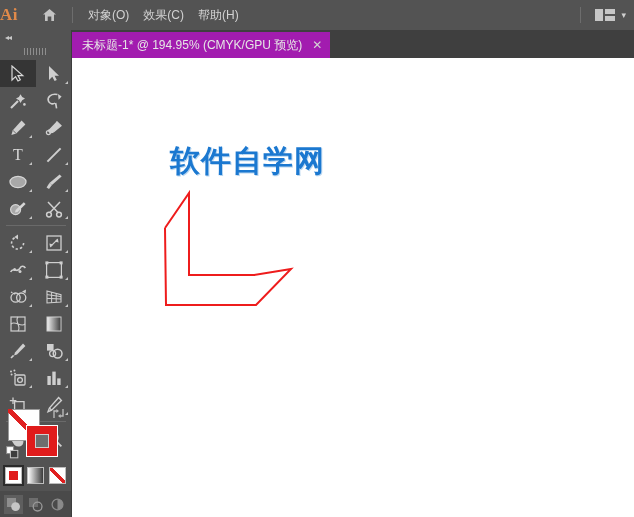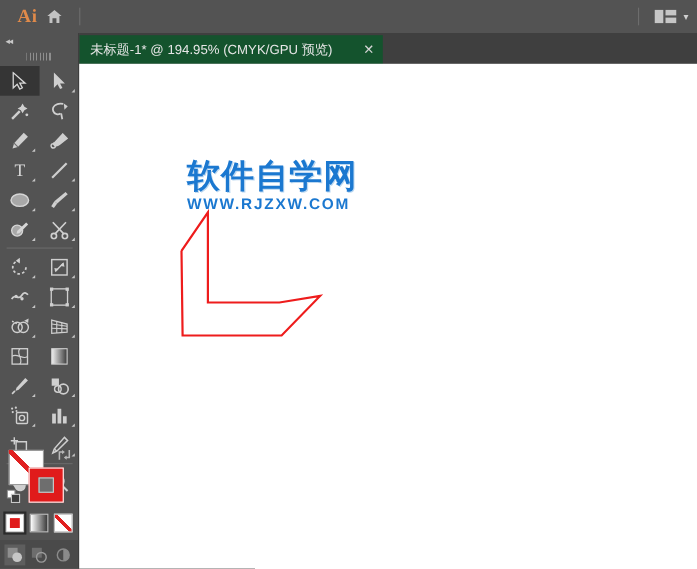--- a/index.html
+++ b/index.html
@@ -12,21 +12,21 @@
   #app { position: relative; width: 634px; height: 517px; }
 
   
   #menubar {
     position: absolute; left: 0; top: 0;
     width: 634px; height: 30px;
     background: #535353;
     display: flex; align-items: center;
   }
   #ai-logo {
-    width: 34px; text-align: right;
+    width: 34px; text-align: left;
     color: #e08a4a; font-size: 17px; font-weight: bold;
     letter-spacing: .5px; font-family: "Liberation Serif", serif;
   }
   #home-btn {
     width: 30px; height: 30px;
     display: flex; align-items: center; justify-content: center;
   }
   .vsep { width: 1px; height: 16px; background: #6d6d6d; margin: 0 8px; }
   .menu-item {
     color: #d2d2d2; font-size: 12px;
@@ -39,23 +39,23 @@
   #ws-chevron { color: #cfcfcf; font-size: 9px; }
 
   
   #tabbar {
     position: absolute; left: 72px; top: 30px;
     width: 562px; height: 28px;
     background: #3f3f3f;
   }
   #doc-tab {
     position: absolute; left: 0; top: 2px;
-    height: 26px; background: #14532d;
+    height: 26px; background: #a21caf;
     display: flex; align-items: center;
-    padding: 0 8px 0 10px; gap: 28px;
+    padding: 0 8px 0 10px; gap: 10px;
   }
   #doc-tab-title { color: #e6e6e6; font-size: 12px; white-space: nowrap; }
   #doc-tab-close { color: #d5d5d5; font-size: 12px; font-weight: bold; }
 
   
   #toolpanel {
     position: absolute; left: 0; top: 30px;
     width: 72px; height: 487px;
     background: #535353;
     border-right: 1px solid #3c3c3c;
@@ -184,20 +184,23 @@
 
   <div id="menubar">
     <div id="ai-logo">Ai</div>
     <div id="home-btn">
       <svg width="15" height="14" viewBox="0 0 15 14">
         <path d="M7.5 1 L14 6.6 L12 6.6 L12 13 L9.3 13 L9.3 8.6 L5.7 8.6 L5.7 13 L3 13 L3 6.6 L1 6.6 Z" fill="#c3c3c3"></path>
       </svg>
     </div>
     <div class="vsep"></div>
 
+    <div class="menu-item">对象(O)</div>
+    <div class="menu-item">效果(C)</div>
+    <div class="menu-item">帮助(H)</div>
 
     <div id="ws-switch">
       <div class="vsep"></div>
       <svg width="20" height="14" viewBox="0 0 20 14">
         <rect x="0" y="1" width="8" height="12" fill="#c6c6c6"></rect>
         <rect x="10" y="1" width="10" height="5" fill="#c6c6c6"></rect>
         <rect x="10" y="8" width="10" height="5" fill="#c6c6c6"></rect>
       </svg>
       <span id="ws-chevron">▾</span>
     </div>
@@ -497,21 +500,20 @@
             </svg>
         </div>
       </div>
     </div>
   </div>
 
   <div id="canvaswrap">
 
     <div id="watermark">
       <div id="wm-cn">软件自学网</div>
-      <div id="wm-url">WWW.RJZXW.COM</div>
     </div>
 
     <svg id="artwork" viewBox="0 0 562 459" preserveAspectRatio="none">
       <polyline id="red-path" fill="none" stroke="#ee1c1c" stroke-width="2" stroke-linejoin="miter" stroke-linecap="butt" points="93,170 117,135 117,217 182,217 219,211 184,247 94,247 93,170"></polyline>
     </svg>
   </div>
 
 </div>
 
 </body></html>

